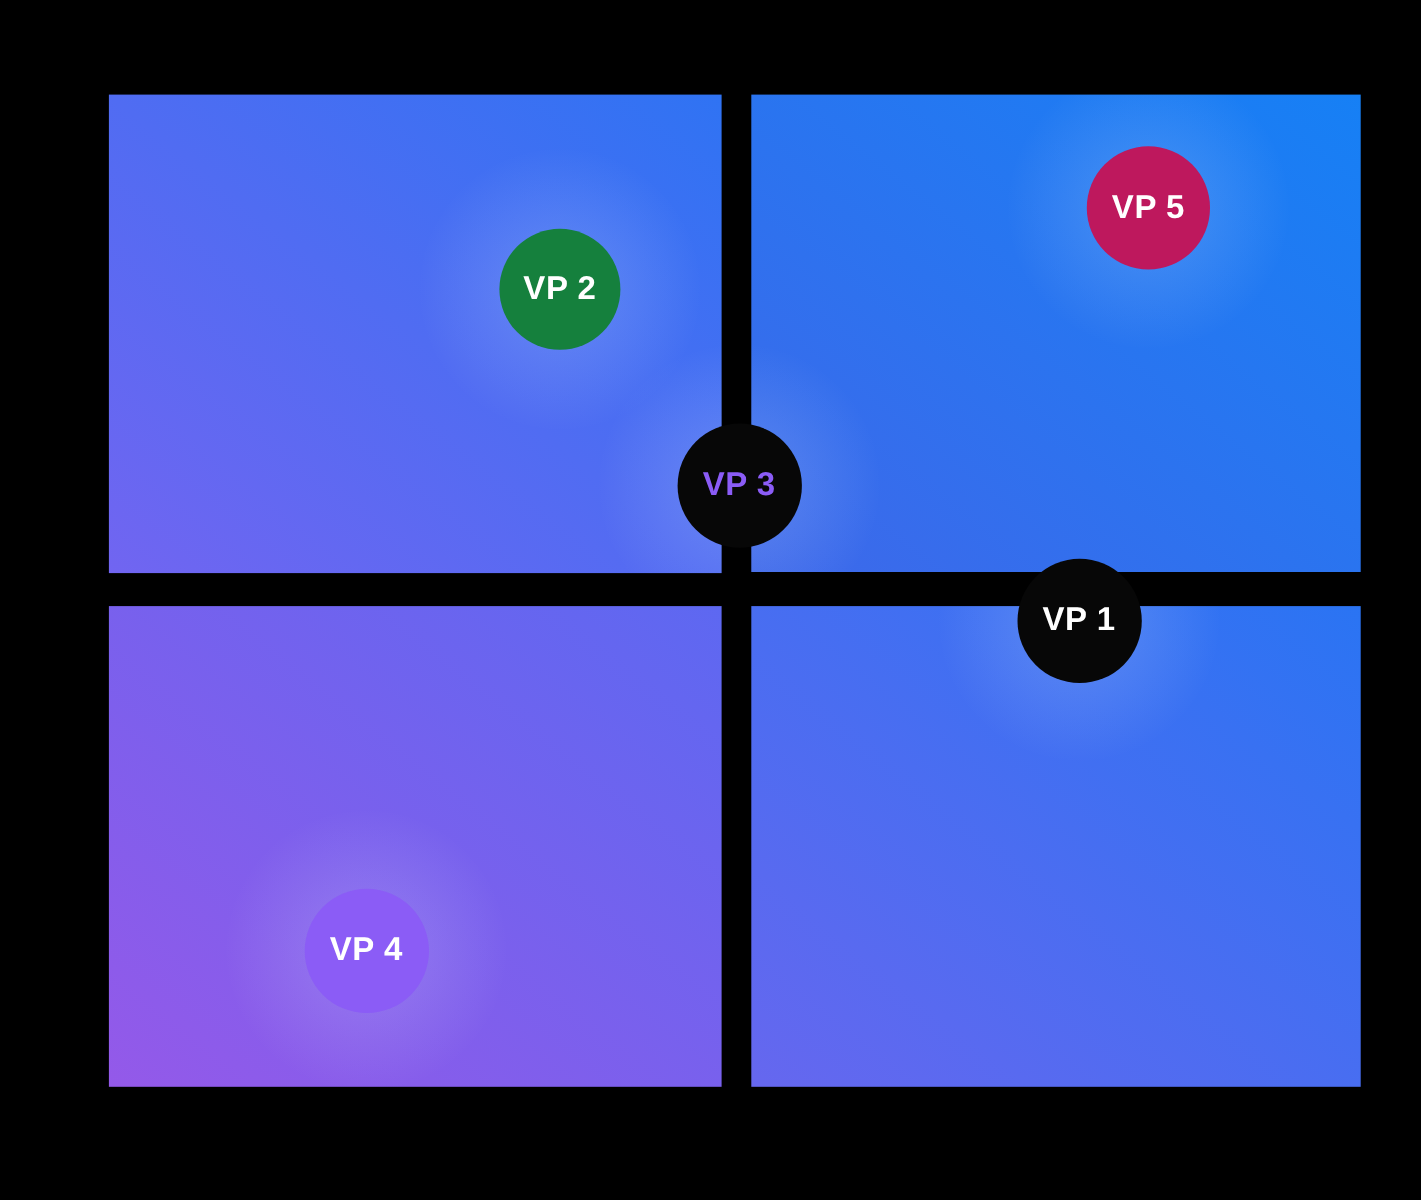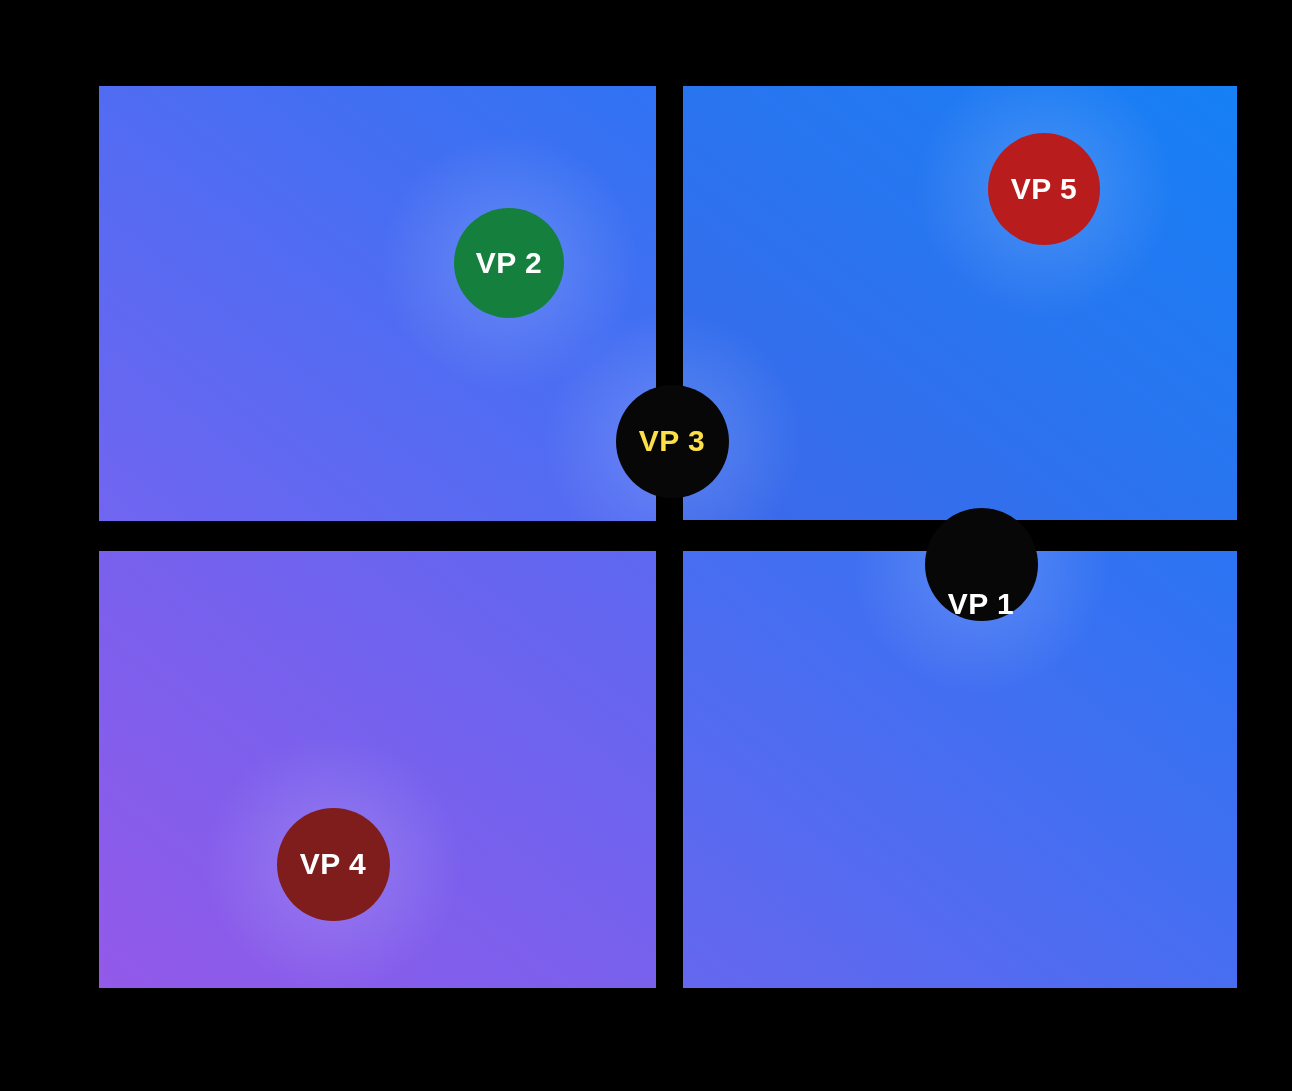--- a/index.html
+++ b/index.html
@@ -43,29 +43,29 @@
 </head>
 <body style="background: rgb(0, 0, 0);">
 
 <div id="stage" style="background: rgb(0, 0, 0);">
 
   <div class="panel" style="left: 99px; top: 86px; width: 557px; height: 435px; background: radial-gradient(190px at 410px 177px, rgba(235, 243, 255, 0.2), rgba(235, 243, 255, 0) 68%), radial-gradient(190px at 573px 355px, rgba(235, 243, 255, 0.2), rgba(235, 243, 255, 0) 68%), linear-gradient(to right top, rgb(113, 101, 241), rgb(47, 115, 243));"></div>
   <div class="panel" style="left: 683px; top: 86px; width: 554px; height: 434px; background: radial-gradient(190px at 361px 103px, rgba(235, 243, 255, 0.2), rgba(235, 243, 255, 0) 68%), radial-gradient(190px at -11px 355px, rgba(235, 243, 255, 0.2), rgba(235, 243, 255, 0) 68%), linear-gradient(to right top, rgb(62, 104, 234), rgb(22, 128, 245));"></div>
   <div class="panel" style="left: 99px; top: 551px; width: 557px; height: 437px; background: radial-gradient(190px at 234px 313px, rgba(235, 243, 255, 0.2), rgba(235, 243, 255, 0) 68%), linear-gradient(to right top, rgb(148, 89, 233), rgb(93, 104, 241));"></div>
   <div class="panel" style="left: 683px; top: 551px; width: 554px; height: 437px; background: radial-gradient(190px at 298px 13px, rgba(235, 243, 255, 0.2), rgba(235, 243, 255, 0) 68%), linear-gradient(to right top, rgb(102, 103, 239), rgb(42, 116, 243));"></div>
 
-  <div class="vp-marker" style="left: 924.5px; top: 507.5px; width: 113px; height: 113px; background: rgb(7, 7, 7); align-items: flex-end;">
+  <div class="vp-marker" style="left: 924.5px; top: 507.5px; width: 113px; height: 113px; background: rgb(7, 7, 7);">
     <span class="vp-label" style="color: rgb(255, 255, 255);">VP 1</span>
   </div>
   <div class="vp-marker" style="left: 454px; top: 208px; width: 110px; height: 110px; background: #15803d;">
     <span class="vp-label" style="color: rgb(255, 255, 255);">VP 2</span>
   </div>
   <div class="vp-marker" style="left: 615.5px; top: 384.5px; width: 113px; height: 113px; background: rgb(7, 7, 7);">
-    <span class="vp-label" style="color: #fde047;">VP 3</span>
+    <span class="vp-label" style="color: #8b5cf6;">VP 3</span>
   </div>
-  <div class="vp-marker" style="left: 276.5px; top: 807.5px; width: 113px; height: 113px; background: #7f1d1d;">
+  <div class="vp-marker" style="left: 276.5px; top: 807.5px; width: 113px; height: 113px; background: #8b5cf6;">
     <span class="vp-label" style="color: rgb(255, 255, 255);">VP 4</span>
   </div>
-  <div class="vp-marker" style="left: 988px; top: 133px; width: 112px; height: 112px; background: #b91c1c;">
+  <div class="vp-marker" style="left: 988px; top: 133px; width: 112px; height: 112px; background: #be185d;">
     <span class="vp-label" style="color: rgb(255, 255, 255);">VP 5</span>
   </div>
 
 </div>
 
 </body></html>

